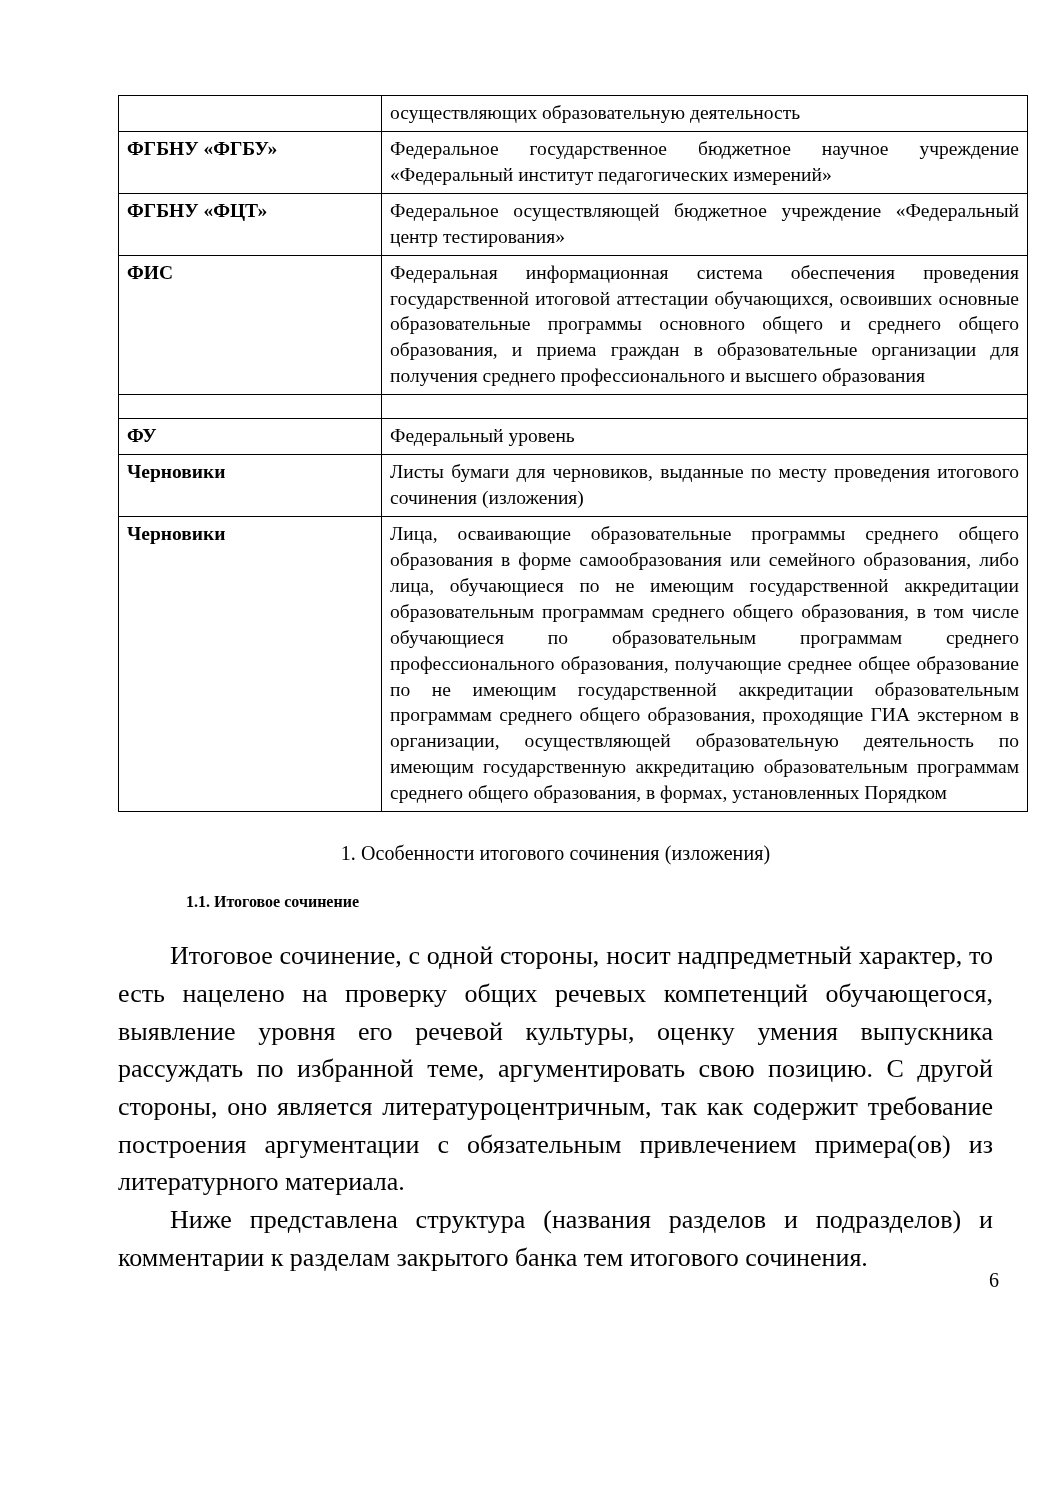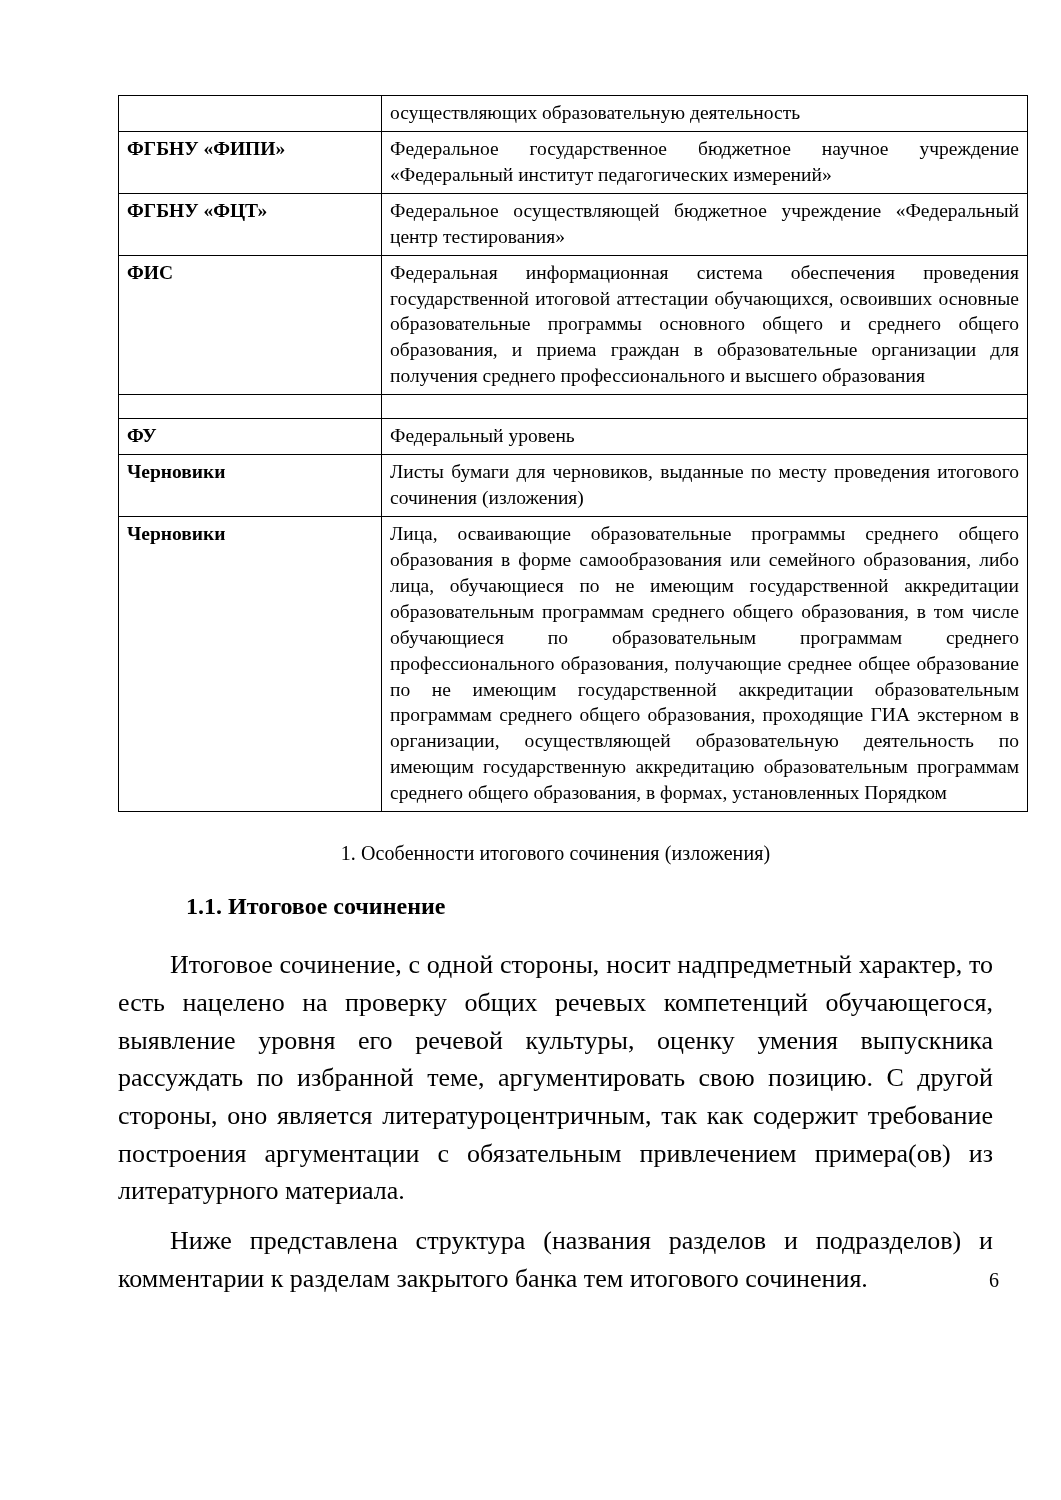--- a/index.html
+++ b/index.html
@@ -53,35 +53,35 @@
     border-top: none;
   }
   h2.section-title {
     font-size: 20px;
     font-weight: normal;
     margin: 30px 0 0 0;
     text-align: center;
     letter-spacing: 0.1px;
   }
   h3.subsection-title {
-    font-size: 24px;
+    font-size: 16px;
     font-weight: bold;
     margin: 28px 0 16px 0;
     padding-left: 68px;
     text-align: left;
   }
   p.body-par {
     font-size: 26px;
     line-height: 1.45;
     margin: 26px 0 0 0;
     text-align: justify;
     text-indent: 52px;
   }
   p.body-par.tight {
-    margin-top: 12px;
+    margin-top: 0;
   }
   .page-number {
     position: absolute;
     right: 62px;
     bottom: 44px;
     font-size: 20px;
   }
   .content-wrap {
     width: 875px;
   }
@@ -92,21 +92,21 @@
 <div class="page">
   <div class="content-wrap">
 
     <table class="glossary">
       <tbody>
         <tr>
           <td class="term"></td>
           <td class="def">осуществляющих образовательную деятельность</td>
         </tr>
         <tr>
-          <td class="term">ФГБНУ «ФИПИ»</td>
+          <td class="term">ФГБНУ «ФГБУ»</td>
           <td class="def justify-all">Федеральное государственное бюджетное научное учреждение «Федеральный институт педагогических измерений»</td>
         </tr>
         <tr>
           <td class="term">ФГБНУ «ФЦТ»</td>
           <td class="def justify-all">Федеральное осуществляющей бюджетное учреждение «Федеральный центр тестирования»</td>
         </tr>
         <tr>
           <td class="term">ФИС</td>
           <td class="def justify-all">Федеральная информационная система обеспечения проведения государственной итоговой аттестации обучающихся, освоивших основные образовательные программы основного общего и среднего общего образования, и приема граждан в образовательные организации для получения среднего профессионального и высшего образования</td>
         </tr>

